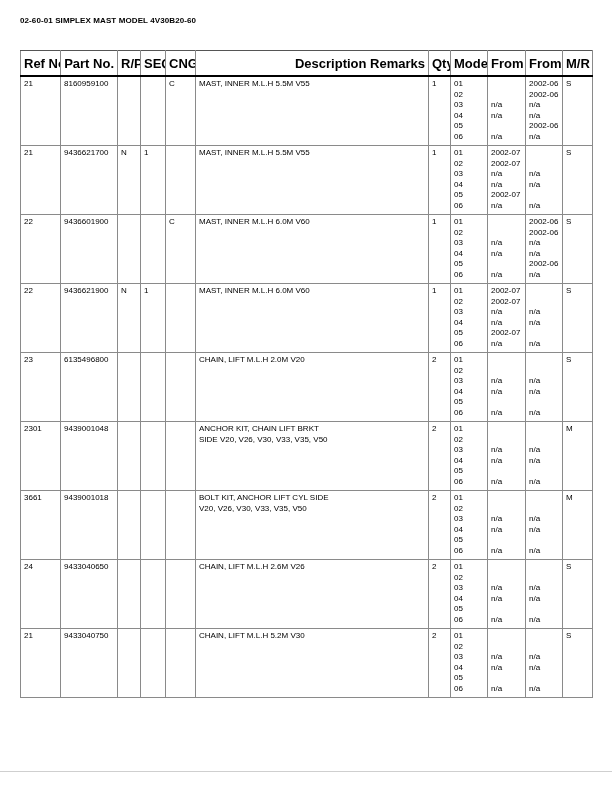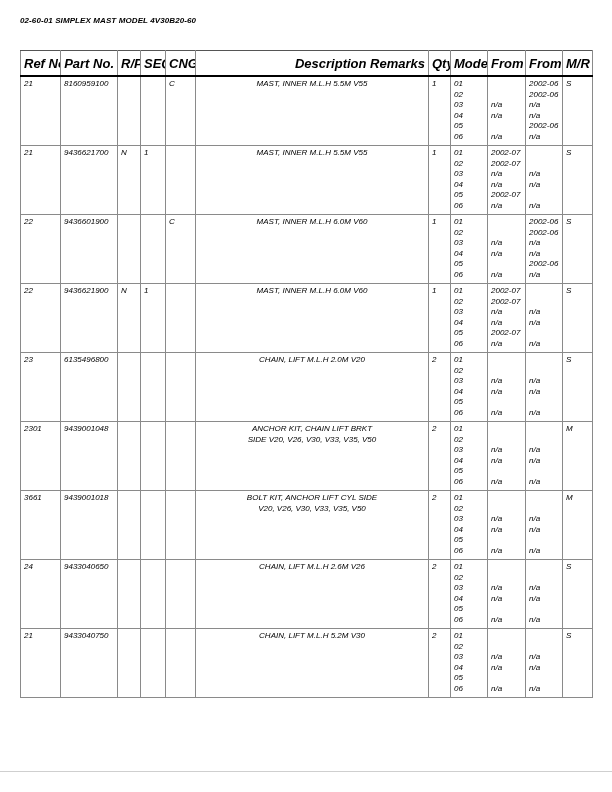--- a/index.html
+++ b/index.html
@@ -4,21 +4,21 @@
 <style>
   * { box-sizing: border-box; margin: 0; padding: 0; }
   html, body { background: #ffffff; }
   body {
     width: 612px; height: 792px;
     font-family: "Liberation Sans", "DejaVu Sans", sans-serif;
     color: #000;
     position: relative;
     overflow: hidden;
   }
-  .page { padding: 16px 20px 0 20px; position: relative; height: 792px; font-style: italic; }
+  .page { padding: 16px 20px 0 20px; position: relative; height: 792px; }
   .doc-title { font-size: 8px; font-weight: bold; letter-spacing: 0.1px; }
   .breadcrumb {
     font-size: 8px; font-weight: bold; line-height: 1.4;
     margin-top: 15px; width: 572px;
   }
   table.parts {
     width: 572px; margin-top: 25px;
     border-collapse: collapse; table-layout: fixed;
     font-size: 8px;
   }
@@ -35,21 +35,21 @@
     border-bottom: 1px solid #8a8a8a;
   }
   table.parts th, table.parts td {
     border-left: 1px solid #8a8a8a;
     border-right: 1px solid #8a8a8a;
     overflow: hidden;
     white-space: nowrap;
   }
   td.c-desc { white-space: normal; }
   .line { height: 10.5px; line-height: 10.5px; }
-  .desc-line { height: 10.5px; line-height: 10.5px; text-align: center; }
+  .desc-line { height: 10.5px; line-height: 10.5px; }
   .footer-rule {
     position: absolute; left: 0; top: 771px;
     width: 612px; border-top: 1px solid #cfcfcf;
   }
 </style>
 </head>
 <body>
 
 <div class="page">
 

